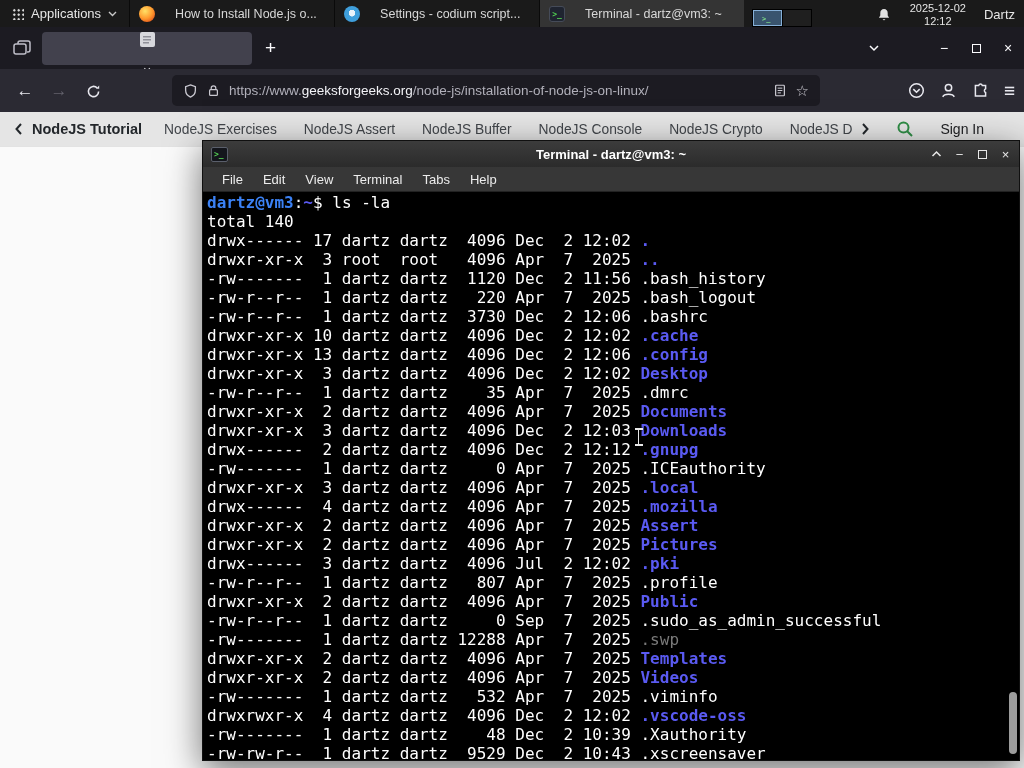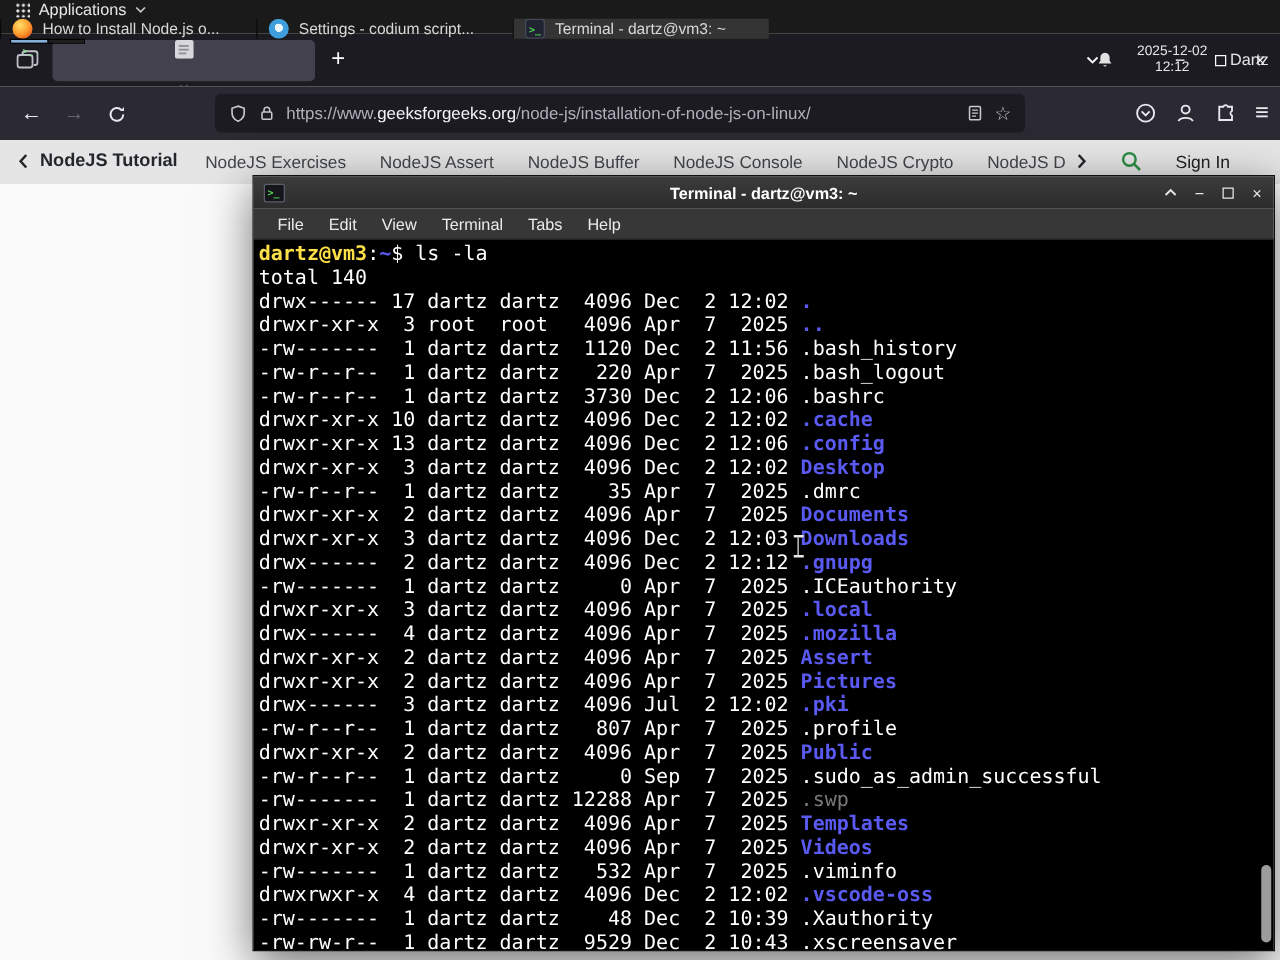--- a/index.html
+++ b/index.html
@@ -5,28 +5,28 @@
   * { margin:0; padding:0; box-sizing:border-box; }
   html,body { background:#000; }
   #screen {
     position:relative; width:1024px; height:768px; overflow:hidden;
     background:#fff; font-family:"Liberation Sans", sans-serif;
   }
 
   
   .panel {
     position:absolute; top:0; left:0; right:0; height:27px; background:#1a1a1a;
-    display:flex; align-items:flex-start; color:#e6e6e6; font-size:13px; z-index:50;flex-direction:column;
+    display:flex; align-items:flex-end; color:#e6e6e6; font-size:13px; z-index:50;
   }
   .apps-btn { display:flex; align-items:center; gap:7px; padding:0 12px; height:100%; }
   .grid-icon { width:12px; height:12px;
     background-image:radial-gradient(#e8e8e8 1.1px, transparent 1.3px);
     background-size:4.5px 4.5px; }
   .taskbar { display:flex; height:100%; }
-  .task-item { width:205px; height:100%; display:flex; align-items:center; gap:8px;
+  .task-item { width:205px; height:100%; display:flex; align-items:center; gap:20px;
     padding:0 9px; border-left:1px solid #0a0a0a; color:#d8d8d8; overflow:hidden; }
   .task-item.active { background:#343434; }
   .tlabel { white-space:nowrap; overflow:hidden; font-size:12.5px; }
   .ticon { width:16px; height:16px; flex:0 0 16px; border-radius:3px; }
   .ticon.firefox { border-radius:50%;
     background:radial-gradient(circle at 38% 32%, #ffe066, #ff9a2e 50%, #e3531a 85%); }
   .ticon.settings { border-radius:50%;
     background:radial-gradient(circle at 50% 45%, #eaf4fb 0 27%, #3f9fdc 29% 100%); }
   .ticon.terminal { background:#1f2430; color:#51d151; text-align:center;
     font:bold 8px/15px "DejaVu Sans Mono", monospace; border:1px solid #454b58; }
@@ -105,21 +105,21 @@
   .tb-btn { width:13px; text-align:center; font-size:13px; display:flex; justify-content:center;
     align-items:center; }
   .tb-sq { display:inline-block; width:9px; height:9px; border:1.5px solid #e8e8e8; }
   .term-menubar { height:25px; background:#373737; display:flex; align-items:center;
     padding-left:9px; border-bottom:1px solid #222; }
   .menu-item { padding:0 10px; font-size:13px; color:#ececec; }
   .term-body { position:relative; height:568px; background:#000; overflow:hidden;
     font-family:"DejaVu Sans Mono", monospace; font-size:16px; line-height:19px;
     padding:1px 0 0 4px; }
   .tline { white-space:pre; }
-  .tc-g { color:#fde047; font-weight:bold; }
+  .tc-g { color:#3b82f6; font-weight:bold; }
   .tc-b { color:#5a5af2; font-weight:bold; }
   .tc-w { color:#ffffff; }
   .tc-d { color:#7a7a7a; }
   .term-scrollbar { position:absolute; right:2px; top:0; bottom:0; width:9px; }
   .term-thumb { position:absolute; right:0; width:8px; border-radius:4px; background:#9c9c9c;
     top:500px; height:62px; }
 
   
   .mouse-cursor { position:absolute; left:633px; top:428px; width:11px; height:18px; z-index:60;
     filter:drop-shadow(0 0 1px #000); }

